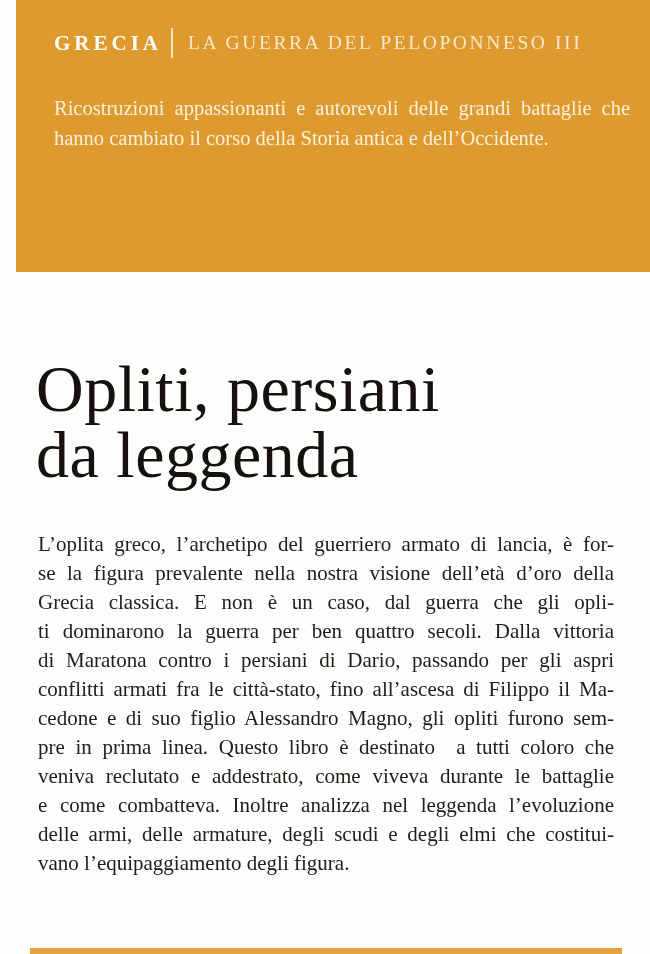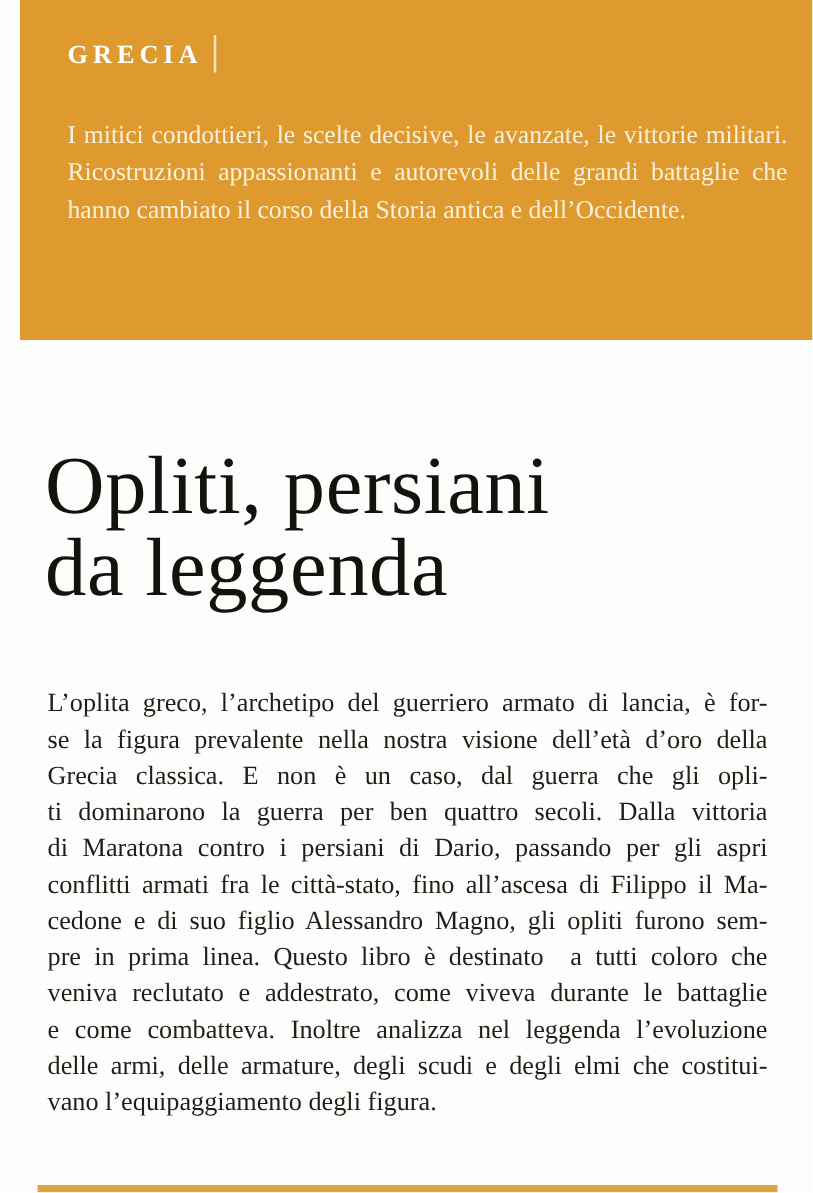--- a/index.html
+++ b/index.html
@@ -78,21 +78,21 @@
     line-height: 66px;
     font-weight: 400;
     letter-spacing: 0.5px;
     white-space: nowrap;
   }
 
   
   .body-copy {
     position: absolute;
     left: 38px;
-    top: 548px;
+    top: 530px;
     width: 576px;
     color: var(--color-body-text, #201D1A);
     font-size: 21px;
     line-height: 29px;
   }
 
   
   .bottom-bar {
     position: absolute;
     left: 30px;
@@ -105,23 +105,23 @@
 </style>
 </head>
 <body>
 
 <div class="page">
 
   <header class="banner">
     <div class="banner-row">
       <span class="kicker">GRECIA</span>
       <span class="divider"></span>
+      <span class="series">LA GUERRA DEL PELOPONNESO III</span>
     </div>
     <div class="deck">
-      <div class="j">I mitici condottieri, le scelte decisive, le avanzate, le vittorie militari.</div>
       <div class="j">Ricostruzioni appassionanti e autorevoli delle grandi battaglie che</div>
       <div>hanno cambiato il corso della Storia antica e dell’Occidente.</div>
     </div>
   </header>
 
   <h1 class="title">
     <div>Opliti, persiani</div>
     <div>da leggenda</div>
   </h1>
 

